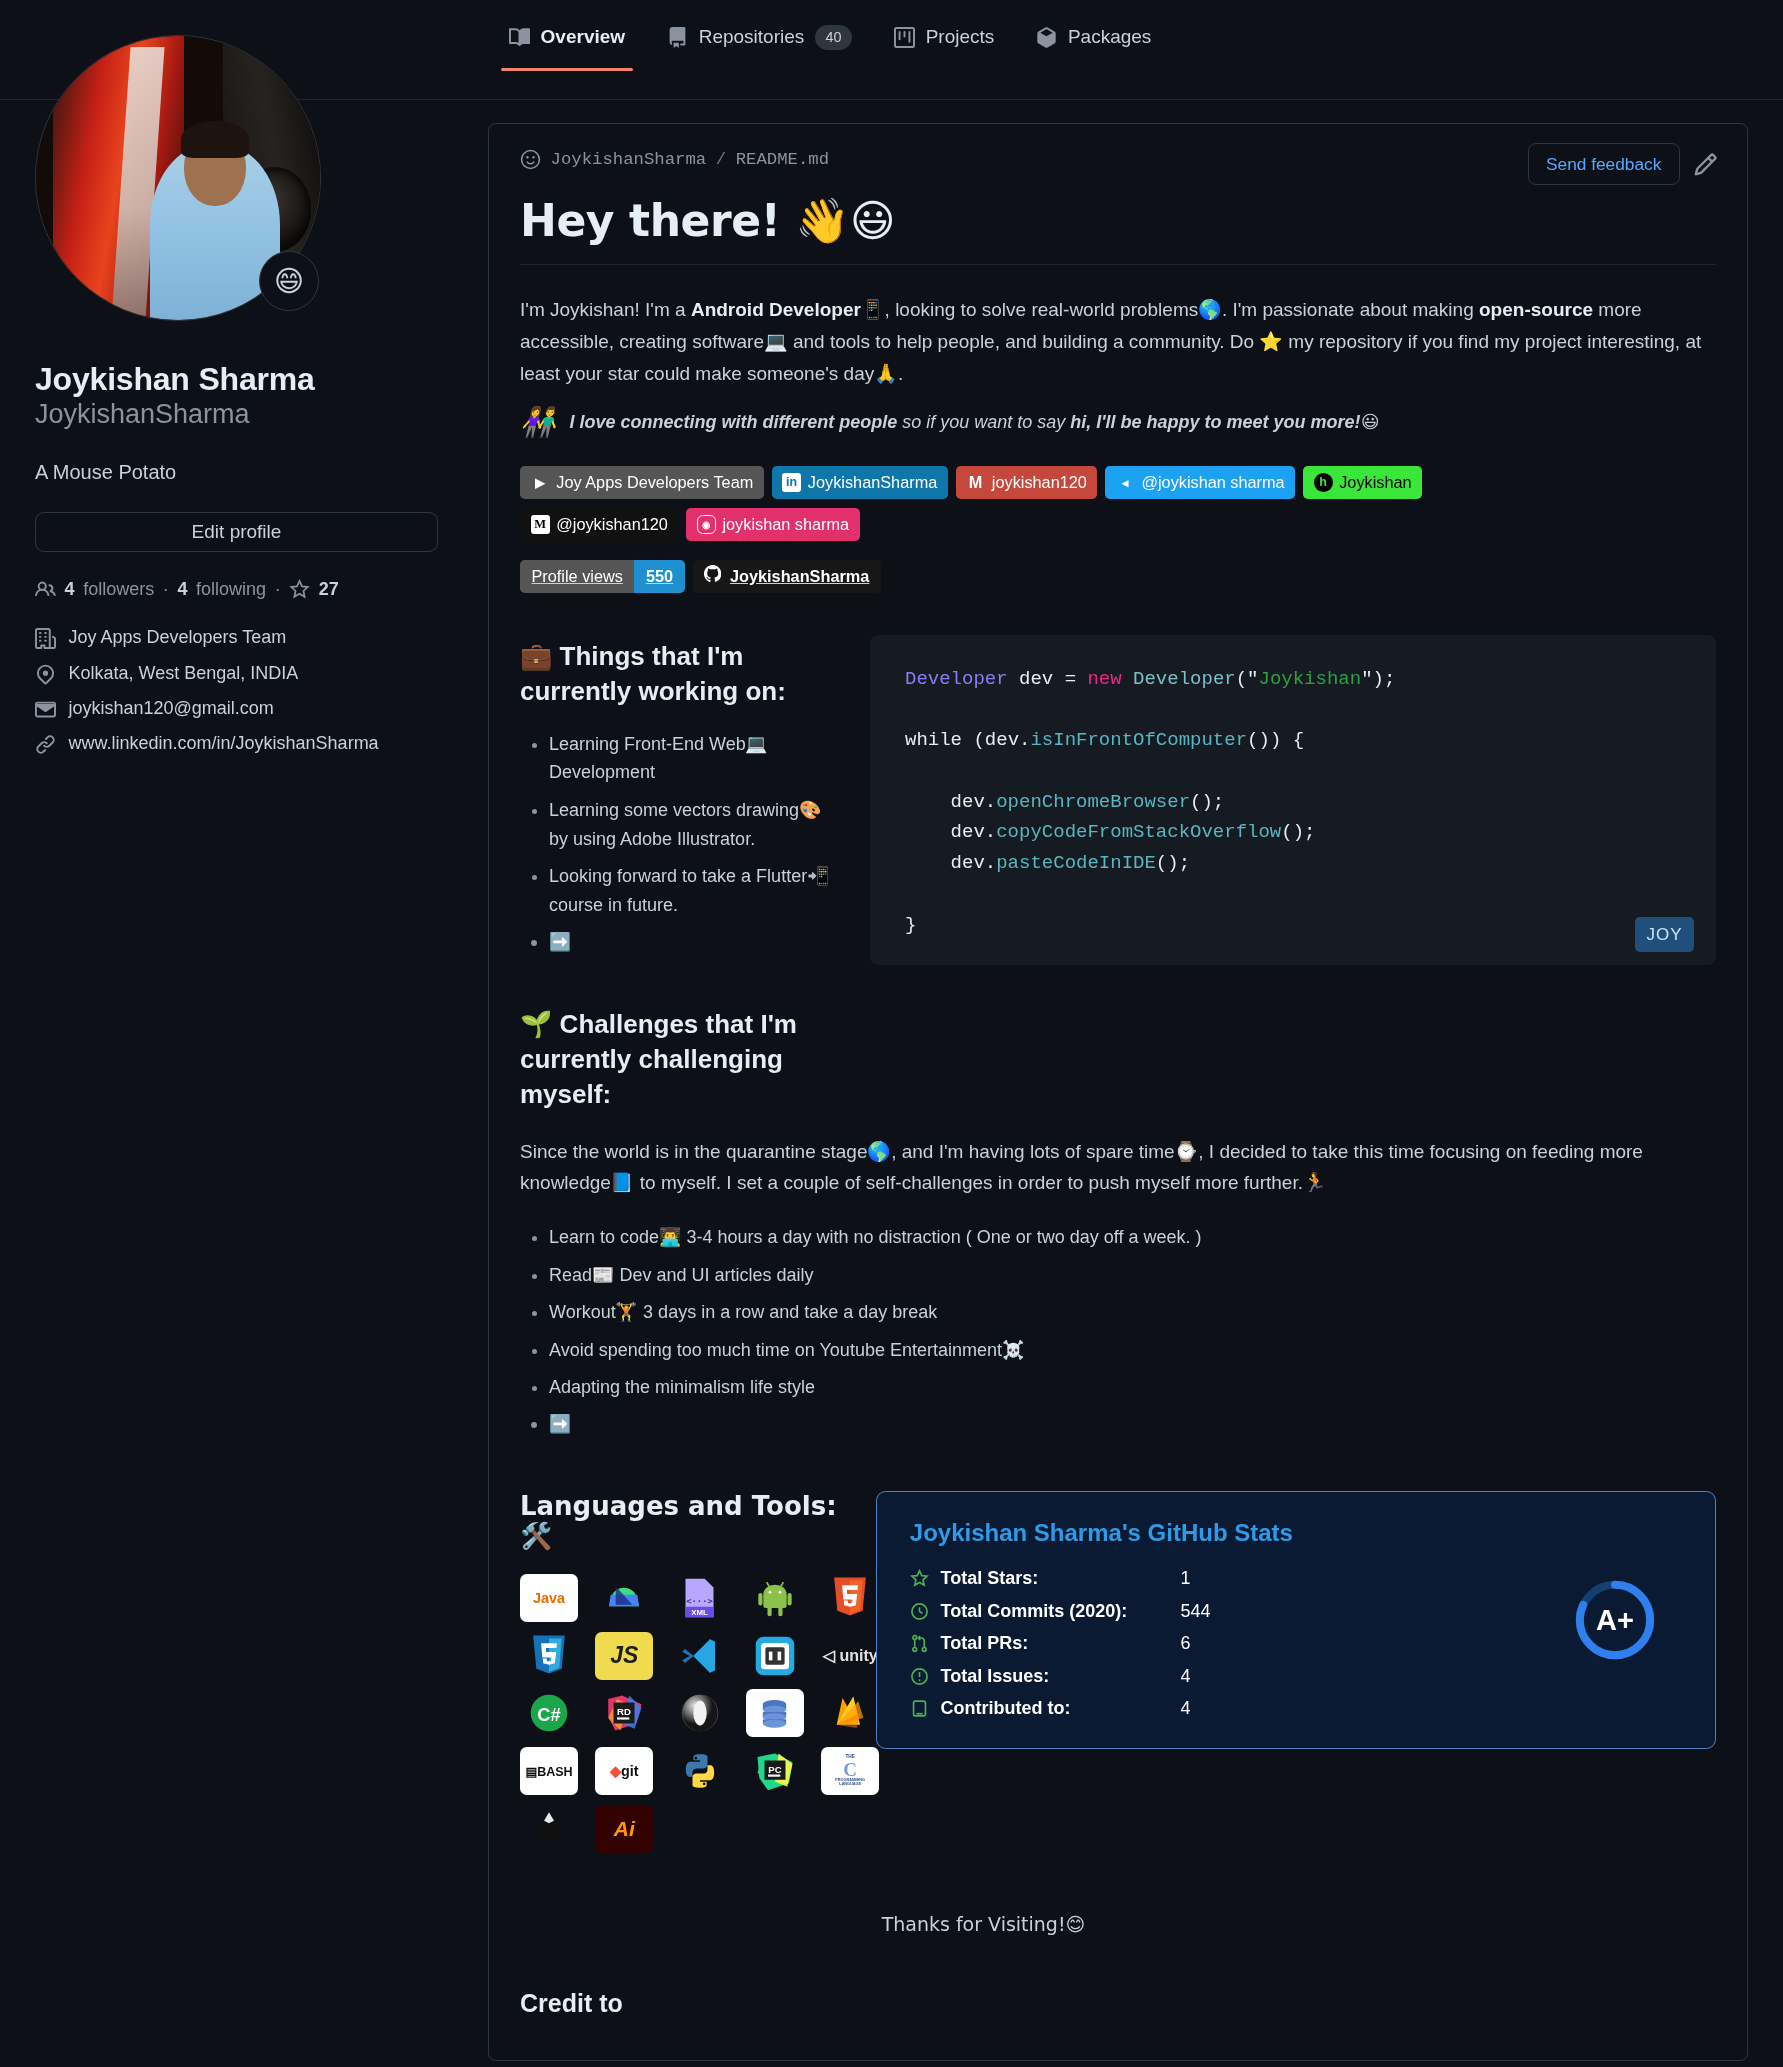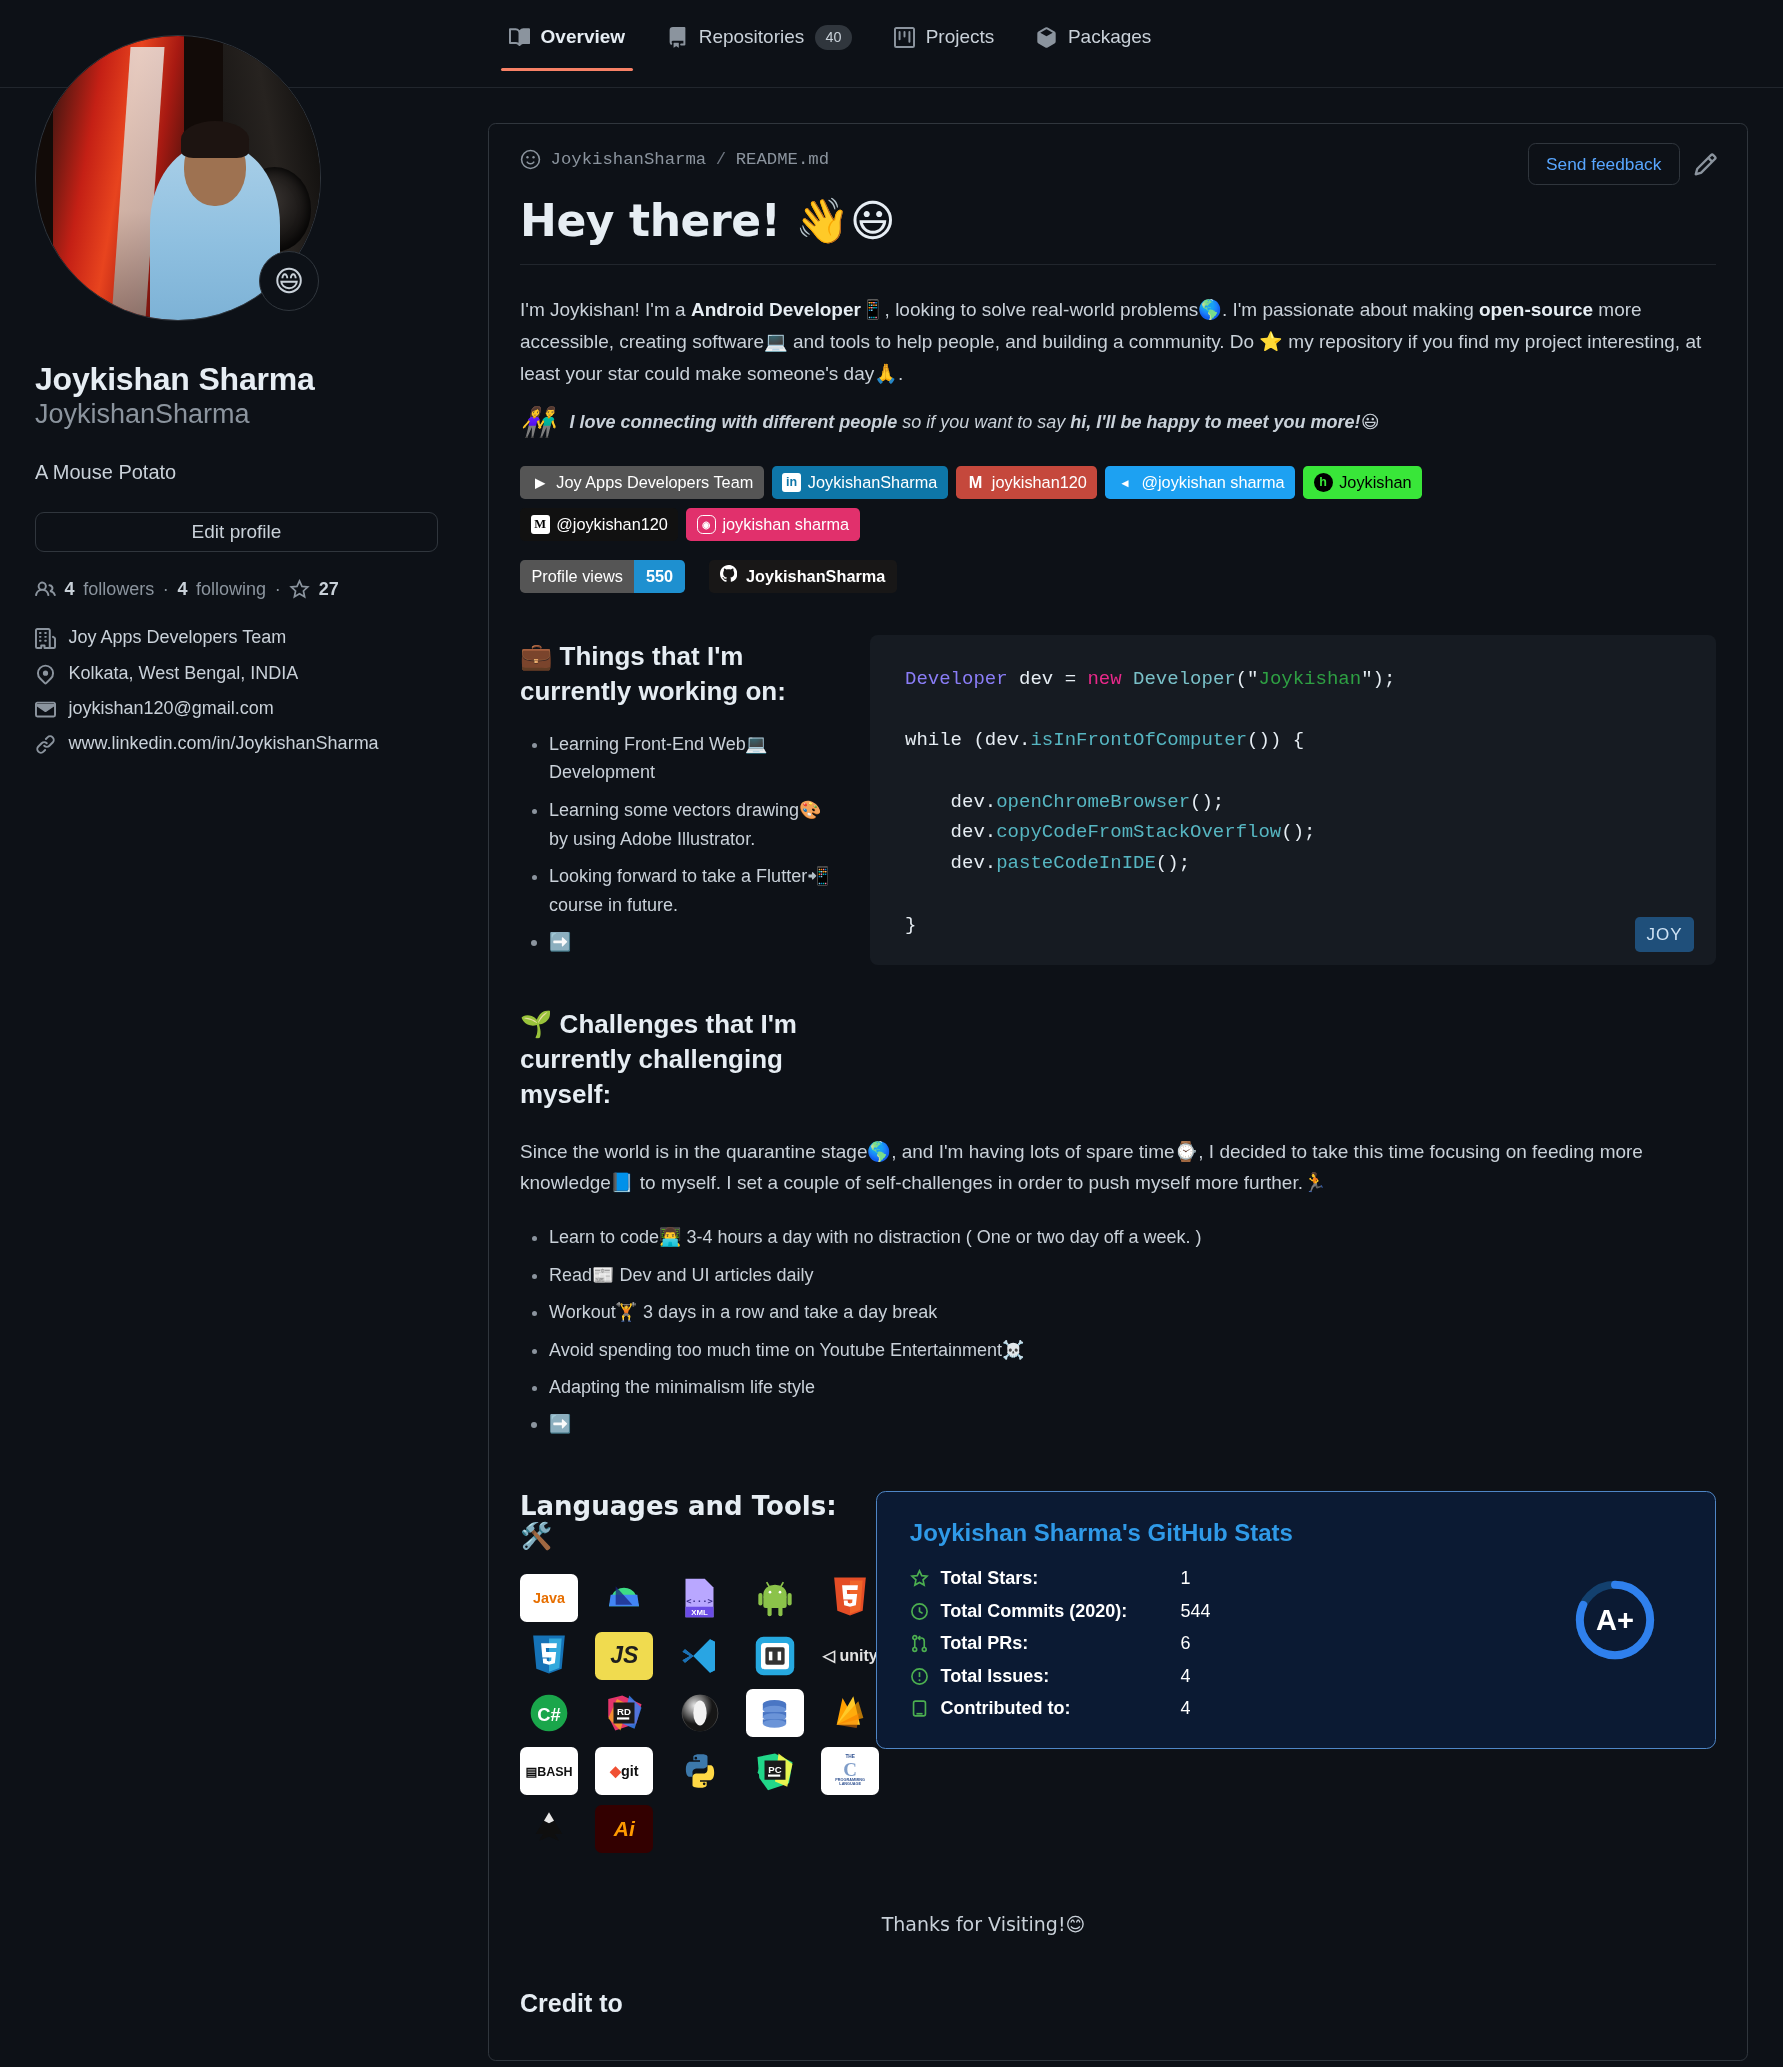--- a/index.html
+++ b/index.html
@@ -7,21 +7,21 @@
     width: 1783px;
     background: #0d1117;
     font-family: "Liberation Sans", sans-serif;
     color: #c9d1d9;
     -webkit-font-smoothing: antialiased;
   }
   body { position: relative; width: 1783px; min-height: 2067px; }
 
   
   .topnav {
-    position: absolute; left: 0; top: 0; width: 1783px; height: 88px;
+    position: absolute; left: 0; top: 0; width: 1783px; height: 100px;
     border-bottom: 1px solid #21262d;
   }
   .nav-tabs { position: absolute; left: 488px; top: 25px; display: flex; gap: 0; }
   .nav-tab {
     display: flex; align-items: center; gap: 10.6px;
     padding: 0 21px 21px 21px; cursor: pointer;
     font-size: 19px; color: #c9d1d9;
     position: relative;
   }
   .nav-tab.active { font-weight: 600; color: #e6edf3; }
@@ -160,21 +160,21 @@
     display: inline-flex; align-items: center; gap: 6.7px;
     height: 33px; padding: 0 10.6px; border-radius: 4.8px;
     font-size: 16.3px; color: #fff; white-space: nowrap; cursor: pointer;
     font-weight: 500;
   }
   .badge .bico {
     width: 19px; height: 19px; border-radius: 2.9px;
     display: inline-flex; align-items: center; justify-content: center;
     font-size: 12.5px; font-weight: 700; flex: 0 0 auto;
   }
-  .views-row { margin-top: 19px; display: flex; gap: 24px; align-items: center; }
+  .views-row { margin-top: 19px; display: flex; gap: 8px; align-items: center; text-decoration: underline; }
   .views-badge {
     display: inline-flex; height: 33px; border-radius: 4.8px; overflow: hidden;
     font-size: 16.3px; cursor: pointer;
   }
   .views-badge .vl { background: #555; color: #fff; padding: 0 11.5px; display: flex; align-items: center; }
   .views-badge .vr { background: #1e90d0; color: #fff; padding: 0 11.5px; display: flex; align-items: center; font-weight: 600; }
   .gh-follow {
     display: inline-flex; align-items: center; gap: 8.6px; height: 33px;
     background: #181717; color: #fff; border-radius: 4.8px; padding: 0 11.5px;
     font-size: 16.3px; cursor: pointer; font-weight: 600;

